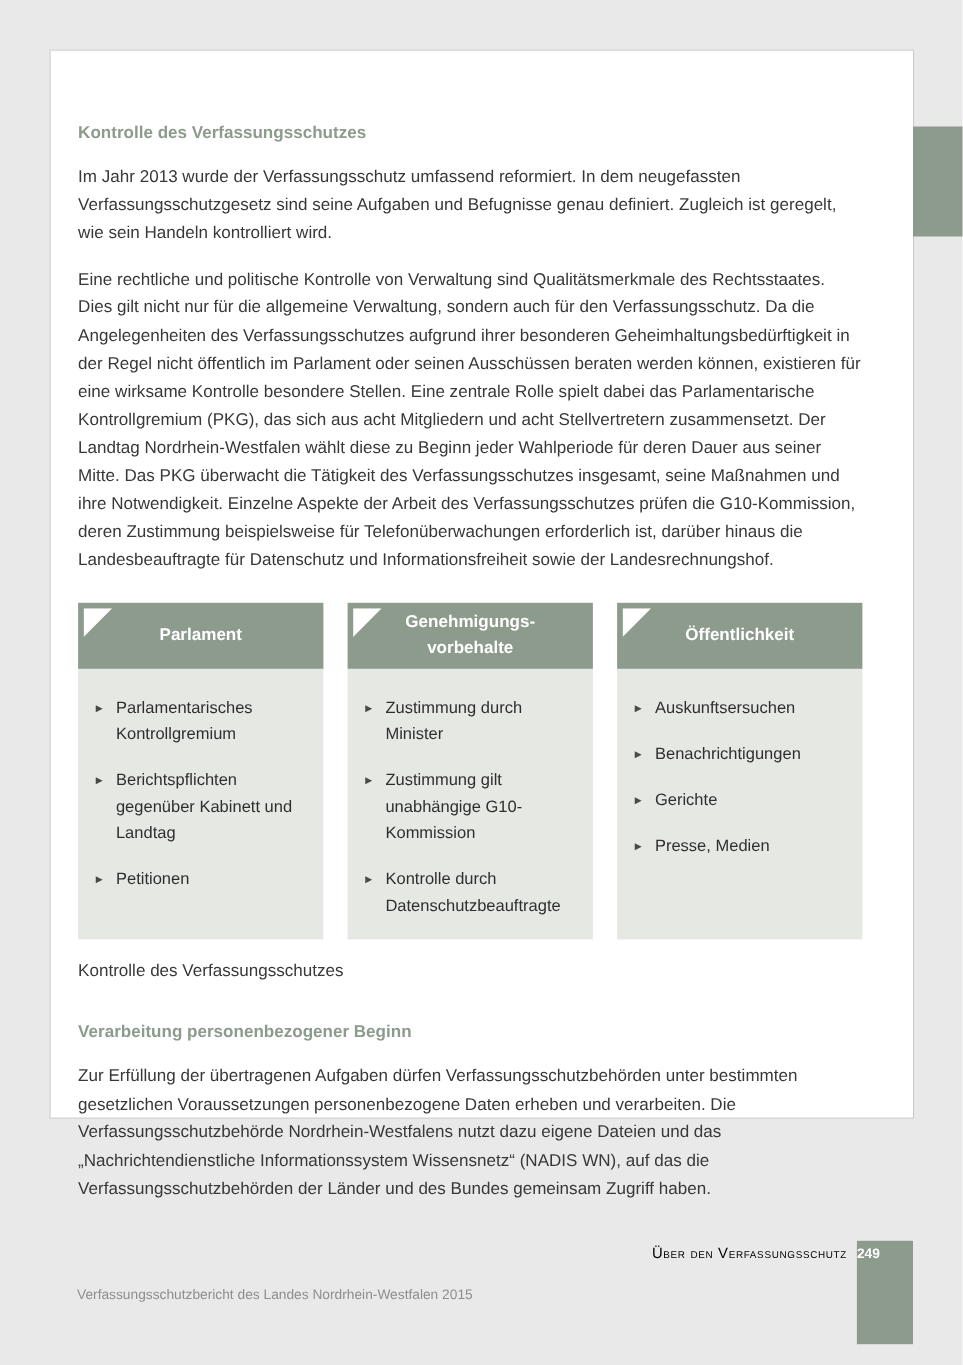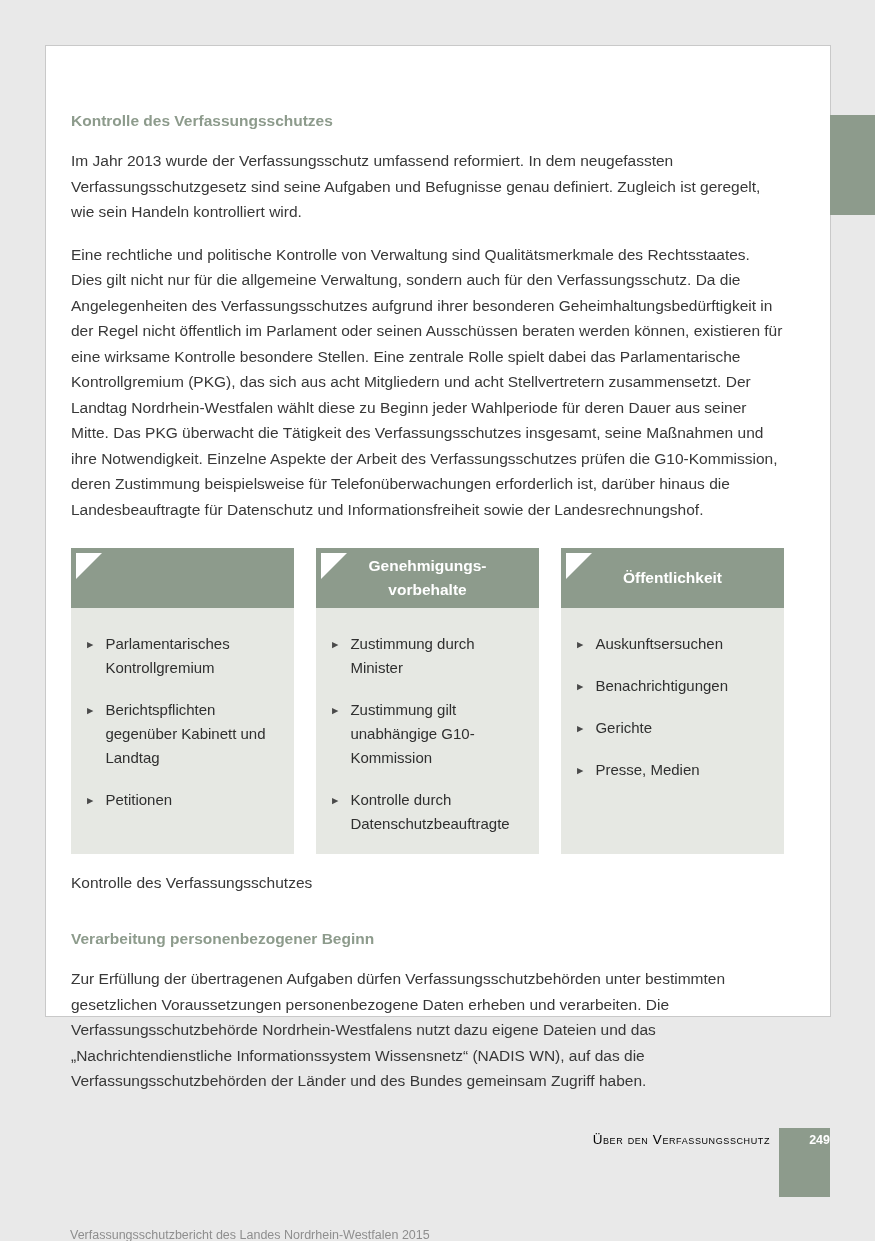--- a/index.html
+++ b/index.html
@@ -108,32 +108,32 @@
     top:1132px;right:105px;
     font-variant:small-caps;
     font-size:13.5px;
     letter-spacing:0.6px;
     color:#000000;
     z-index:2;
   }
   .page-number-box{
     position:absolute;
     left:779px;top:1128px;
-    width:51px;height:69px;
+    width:51px;height:94px;
     background:var(--accent);
     color:#ffffff;
     font-size:12.5px;
     font-weight:bold;
-    text-align:right;
+    text-align:left;
     padding-top:5px;
     z-index:2;
   }
   .report-footer{
     position:absolute;
-    left:70px;top:1228px;
+    left:70px;top:1170px;
     font-size:12.5px;
     color:#8e8e8e;
   }
 </style>
 </head>
 <body>
 
 <div class="page">
   <div class="content">
 
@@ -143,20 +143,21 @@
 
     <p class="body-text">Eine rechtliche und politische Kontrolle von Verwaltung sind Qualitätsmerkmale des Rechtsstaates. Dies gilt nicht nur für die allgemeine Verwaltung, sondern auch für den Verfassungsschutz. Da die Angelegenheiten des Verfassungsschutzes aufgrund ihrer besonderen Geheimhaltungsbedürftigkeit in der Regel nicht öffentlich im Parlament oder seinen Ausschüssen beraten werden können, existieren für eine wirksame Kontrolle besondere Stellen. Eine zentrale Rolle spielt dabei das Parlamentarische Kontrollgremium (PKG), das sich aus acht Mitgliedern und acht Stellvertretern zusammensetzt. Der Landtag Nordrhein-Westfalen wählt diese zu Beginn jeder Wahlperiode für deren Dauer aus seiner Mitte. Das PKG überwacht die Tätigkeit des Verfassungsschutzes insgesamt, seine Maßnahmen und ihre Notwendigkeit. Einzelne Aspekte der Arbeit des Verfassungsschutzes prüfen die G10-Kommission, deren Zustimmung beispielsweise für Telefonüberwachungen erforderlich ist, darüber hinaus die Landesbeauftragte für Datenschutz und Informationsfreiheit sowie der Landesrechnungshof.</p>
 
     <div class="figure">
 
       <div class="figure-col">
         <div class="col-header">
           <svg class="corner-triangle" viewBox="0 0 26 26" xmlns="http://www.w3.org/2000/svg">
             <polygon points="0,0 26,0 0,26" fill="#ffffff"></polygon>
           </svg>
+          <span>Parlament</span>
           <span></span>
         </div>
         <div class="col-body">
           <ul>
             <li>
               <span class="bullet">►</span>
               <span>Parlamentarisches Kontrollgremium</span>
             </li>
             <li>
               <span class="bullet">►</span>

